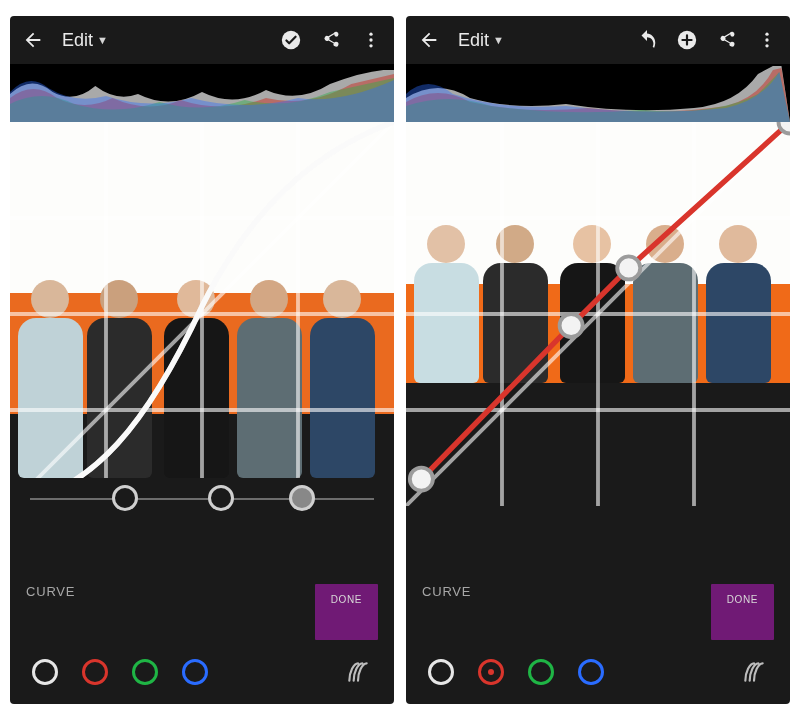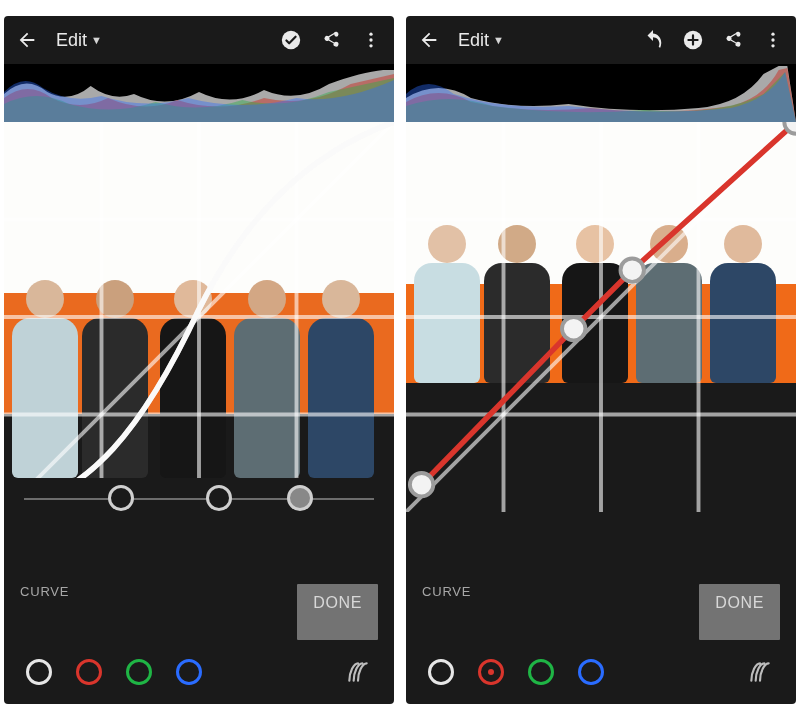--- a/index.html
+++ b/index.html
@@ -1,16 +1,16 @@
 <!DOCTYPE html>
 <html><head>
 <meta charset="utf-8">
 <style>
   html,body{margin:0;padding:0;background:#fff;font-family:-apple-system,Helvetica,Arial,sans-serif}
-  .stage{width:800px;height:720px;margin:0 auto;background:#fff;display:flex;gap:12px;padding:16px 4px;box-sizing:border-box}
+  .stage{width:800px;height:720px;margin:0 auto;background:#fff;display:flex;gap:12px;padding:16px 10px;box-sizing:border-box}
   .phone{flex:1;background:#1a1a1a;border-radius:4px;display:flex;flex-direction:column;overflow:hidden;position:relative}
   
   .topbar{height:48px;display:flex;align-items:center;padding:0 12px;gap:18px;color:#eaeaea}
   .topbar .title{font-size:18px;font-weight:400;margin-right:auto;display:flex;align-items:center;gap:4px}
   .topbar .title .caret{font-size:11px;opacity:.9}
   .ic{width:22px;height:22px;display:flex;align-items:center;justify-content:center;cursor:pointer}
   .ic svg{display:block}
   
   .histo{height:58px;background:#000;position:relative}
   .histo svg{width:100%;height:100%;display:block}
@@ -30,21 +30,21 @@
   .curve-path{fill:none;stroke:#fafafa;stroke-width:1.4}
   .curve-path.red{stroke:#d9352c}
   .curve-handle{fill:#f3f3f3;stroke:#9c9c9c;stroke-width:1}
   
   .slider-row{height:40px;display:flex;align-items:center;padding:0 28px;gap:0;position:relative}
   .slider-row .track{position:absolute;left:20px;right:20px;height:2px;background:#6d6d6d;top:50%}
   .slider-row .knob{width:20px;height:20px;border:3px solid #cfcfcf;border-radius:50%;background:#1a1a1a;position:absolute;top:50%;transform:translate(-50%,-50%)}
   .slider-row .knob.filled{background:#888}
   
   .bottombar{display:flex;height:56px;padding:0 16px;color:#a7a7a7;font-size:13px;letter-spacing:.8px;margin-top:auto}
-  .bottombar .done{margin-left:auto;background:#737373;padding:10px 16px;color:#d8d8d8;font-size:16px;letter-spacing:.6px;border-radius:1px}
+  .bottombar .done{margin-left:auto;background:#701a75;padding:10px 16px;color:#d8d8d8;font-size:10px;letter-spacing:.6px;border-radius:1px}
   
   .channels{height:64px;display:flex;align-items:center;gap:24px;padding:0 22px}
   .ring{width:26px;height:26px;border-radius:50%;border:3px solid #888;box-sizing:border-box}
   .ring.white{border-color:#e6e6e6}
   .ring.red{border-color:#d9352c}
   .ring.green{border-color:#1fb545}
   .ring.blue{border-color:#2a6cff}
   .ring.sel{position:relative}
   .ring.sel::after{content:"";position:absolute;inset:7px;border-radius:50%;background:#d9352c}
   .parametric{margin-left:auto;width:28px;height:28px;display:flex;align-items:center;justify-content:center}

